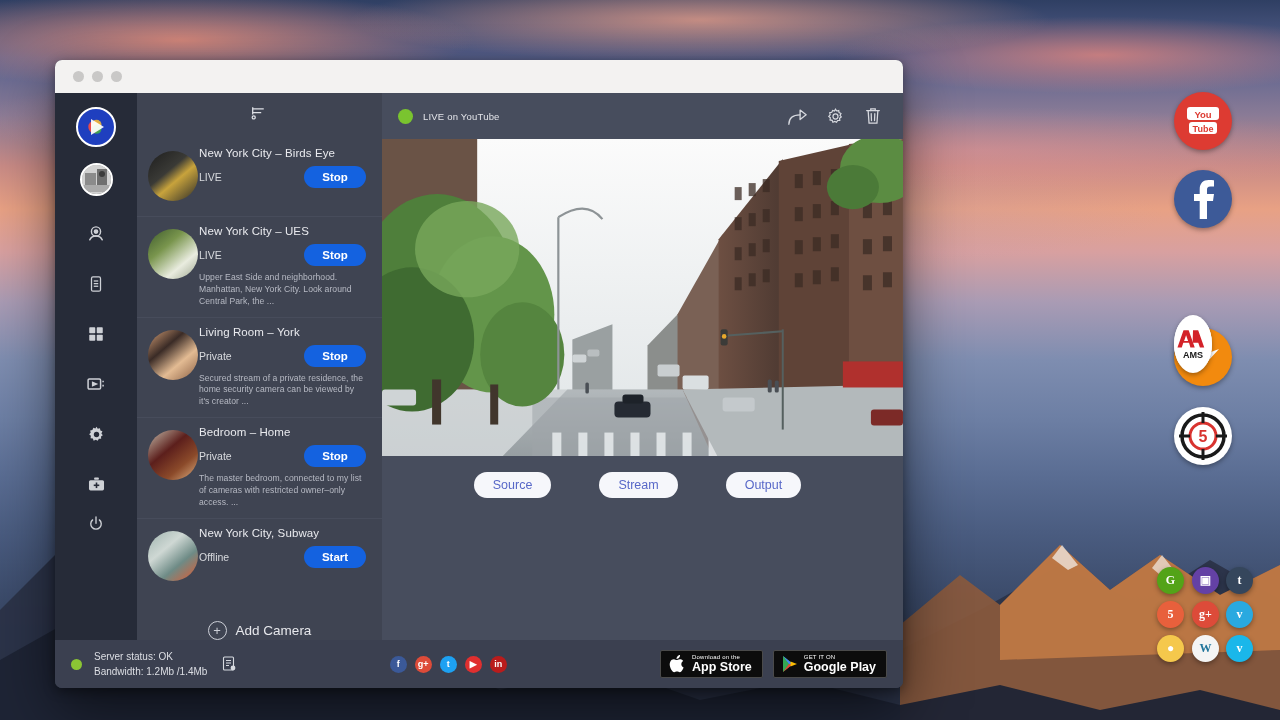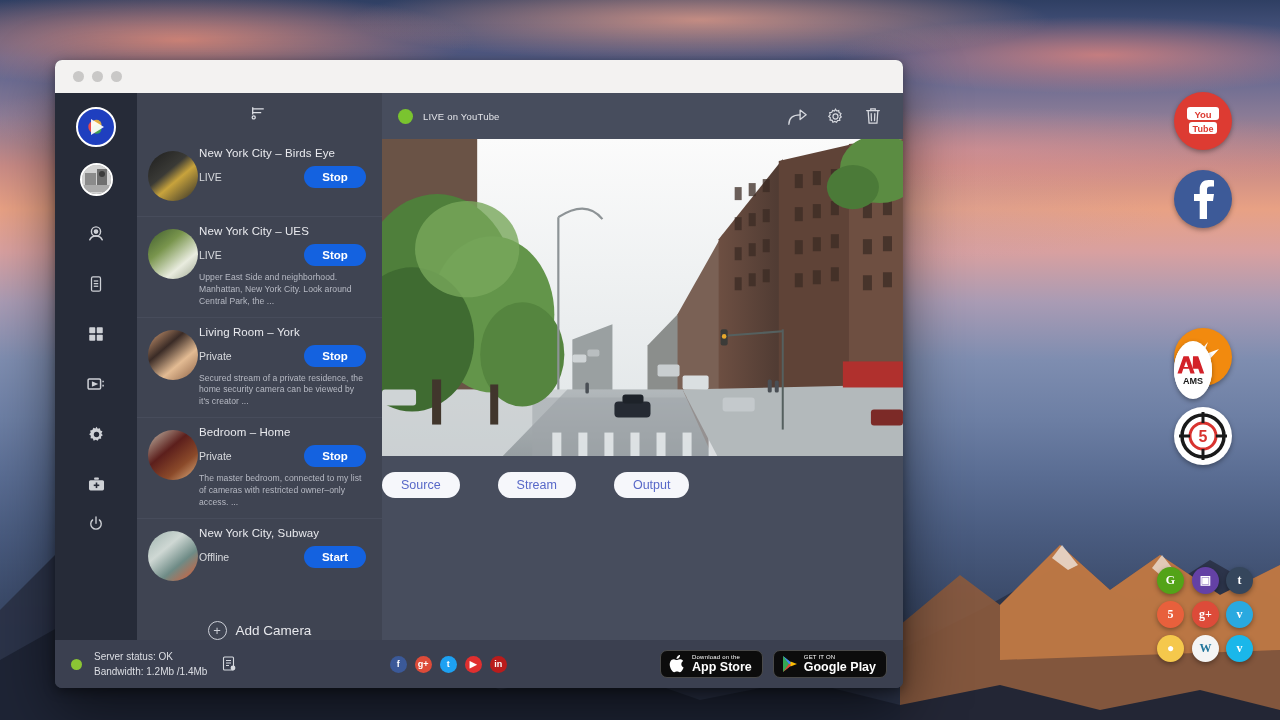--- a/index.html
+++ b/index.html
@@ -129,21 +129,21 @@
   #toolbar-spacer { flex: 1; }
   .tb-icon { width: 28px; height: 28px; display: flex; align-items: center; justify-content: center; cursor: pointer; opacity: .9; }
 
   #video {
     height: 317px; flex: none; position: relative; overflow: hidden;
     background: #cfd6da;
   }
   #video svg { position: absolute; inset: 0; }
 
   #tabs {
-    display: flex; gap: 38px;
+    display: flex; justify-content: center; gap: 48px;
     padding: 16px 0 14px 0; margin-right: 10px;
   }
   .tab {
     background: #f6f7fb; color: #5868c8; border: none; border-radius: 13px;
     font-size: 12.5px; padding: 6px 19px; cursor: pointer;
     font-family: "Liberation Sans", sans-serif;
   }
 
   #info { padding: 8px 0 0 74px; }
   .info-row { display: flex; margin-bottom: 24px; }
@@ -157,21 +157,21 @@
   }
   #status-dot { width: 11px; height: 11px; border-radius: 50%; background: #8bc534; flex: none; }
   #status-text { font-size: 10px; color: #dcdee4; line-height: 1.5; }
   #status-doc { width: 14px; height: 16px; margin-left: 3px; }
   .footer-gap { flex: 1; }
   #social { display: flex; gap: 8px; }
   .soc { width: 17px; height: 17px; border-radius: 50%; display: flex; align-items: center; justify-content: center;
          color: #fff; font-size: 9px; font-weight: bold; }
   #stores { display: flex; gap: 10px; }
   .store-badge {
-    height: 28px; background: #0c0c0c; border: 1px solid #4a4a4a; border-radius: 7px;
+    height: 28px; background: #0c0c0c; border: 1px solid #4a4a4a; border-radius: 2px;
     display: flex; align-items: center; gap: 6px; padding: 0 10px 0 8px; cursor: pointer;
   }
   .store-texts { line-height: 1.05; }
   .store-small { font-size: 6px; color: #fff; display: block; letter-spacing: .2px; }
   .store-big { font-size: 12.5px; color: #fff; display: block; font-weight: bold; }
 
   
   .dock-ico {
     position: absolute; border-radius: 50%;
     display: flex; align-items: center; justify-content: center;
@@ -573,21 +573,21 @@
       <path d="M19 40V22h6l1-7h-7v-4c0-2 .6-3.4 3.5-3.4H26V1.3C25.3 1.2 23.1 1 20.6 1 15.3 1 11.7 4.2 11.7 10.2V15H6v7h5.7v18z" fill="#ffffff"></path>
     </svg>
   </div>
 
   <div class="dock-ico" style="left:1174px; top:328px; width:58px; height:58px; background:#f28a0e;">
     <svg width="42" height="42" viewBox="0 0 42 42">
       <path d="M5 30 L26 6 L21 19 L37 13 L15 37 L21 24 Z" fill="#ffffff"></path>
     </svg>
   </div>
 
-  <div class="dock-ico" style="left:1174px; top:341px; width:38px; height:58px; background:#ffffff;text-align:right;">
+  <div class="dock-ico" style="left:1174px; top:315px; width:38px; height:58px; background:#ffffff;text-align:right;">
     <svg width="44" height="44" viewBox="0 0 44 44">
       <rect width="44" height="44" fill="#ffffff"></rect>
       <path d="M17 6h-6L4 26h5l1.8-5.5h6.6L19 26h5z" fill="#d32229"></path>
       <path d="M22 6h6l7 20h-5l-1.9-5.5h-6.5z" fill="#d32229"></path>
       <path d="M14 12l2.3 6.5h-4.6z" fill="#ffffff"></path>
       <text x="22" y="38" font-family="Liberation Sans, sans-serif" font-size="10.5" font-weight="bold" fill="#1a1a1a" text-anchor="middle">AMS</text>
     </svg>
   </div>
 
   <div class="dock-ico" style="left:1174px; top:407px; width:58px; height:58px; background:#ffffff;">

